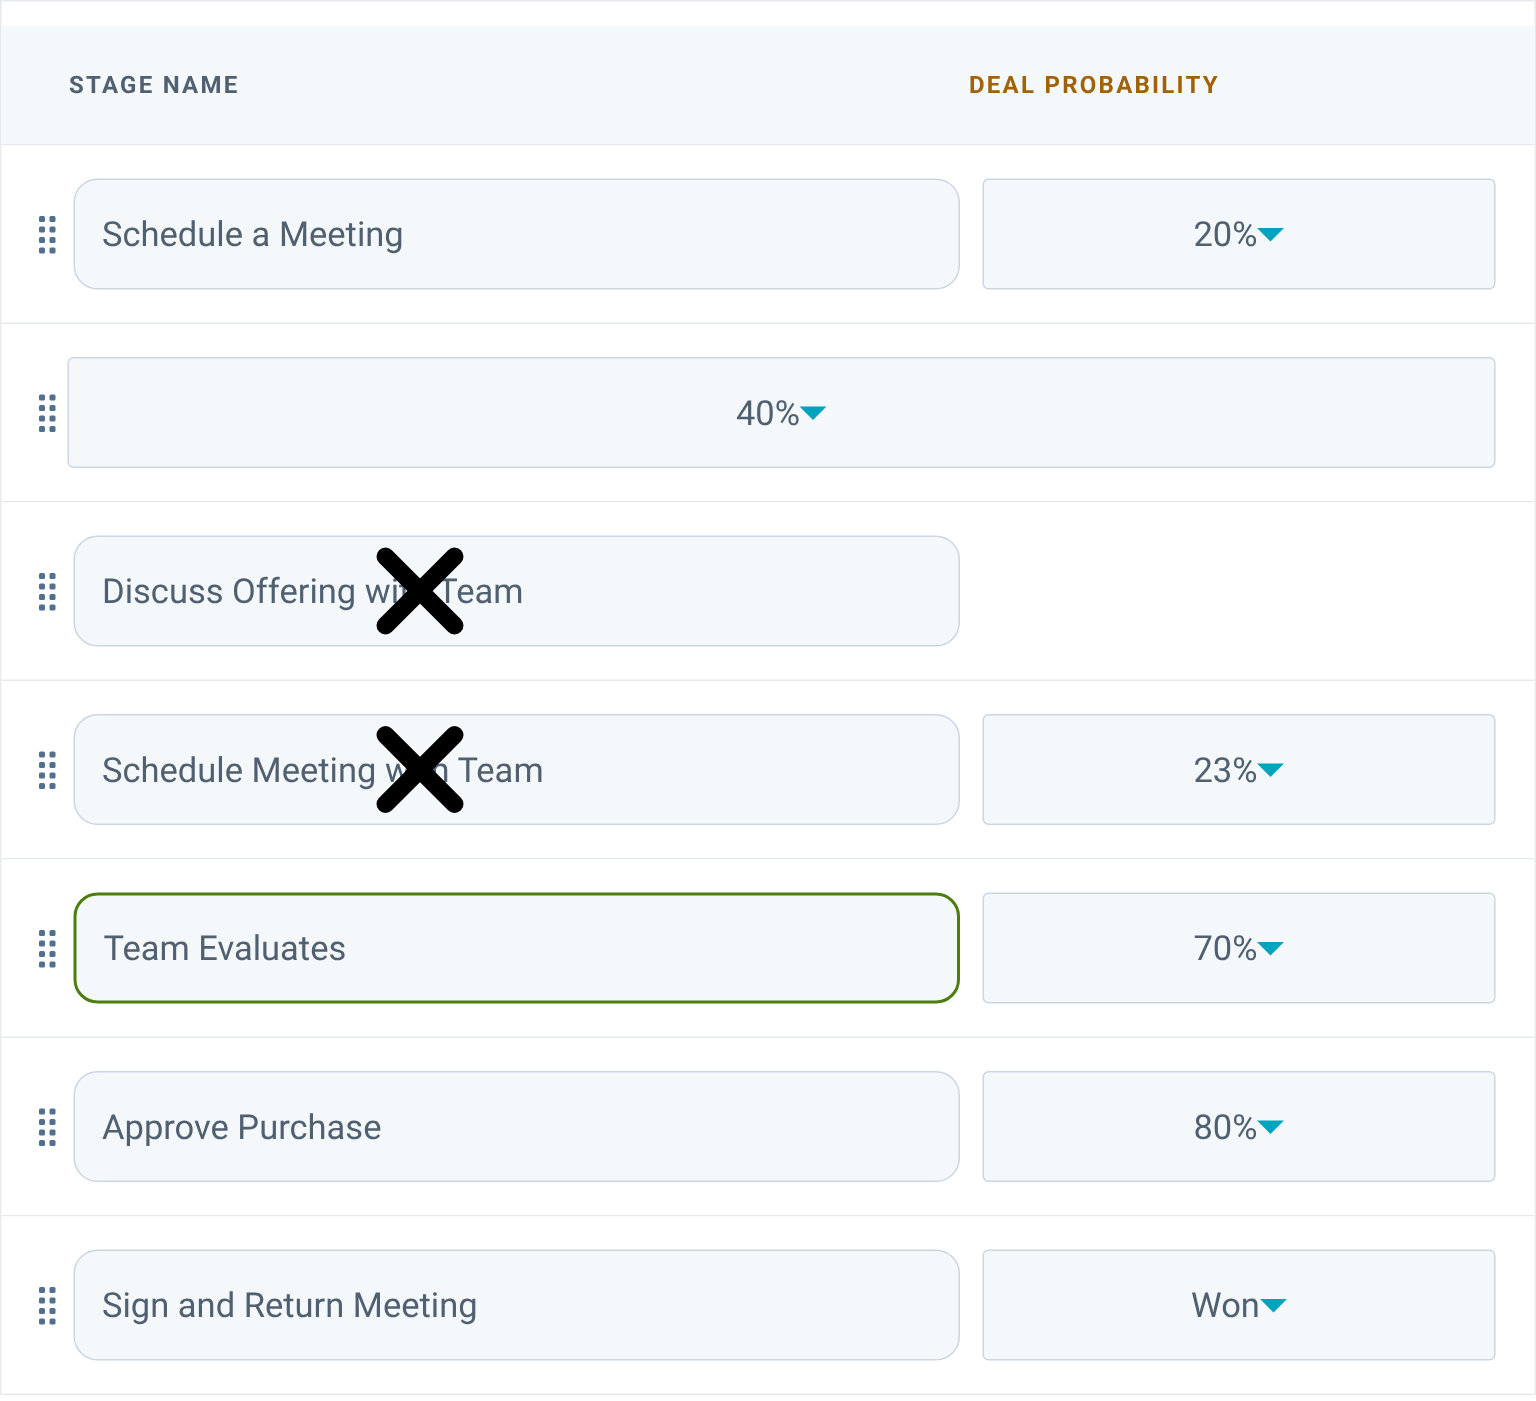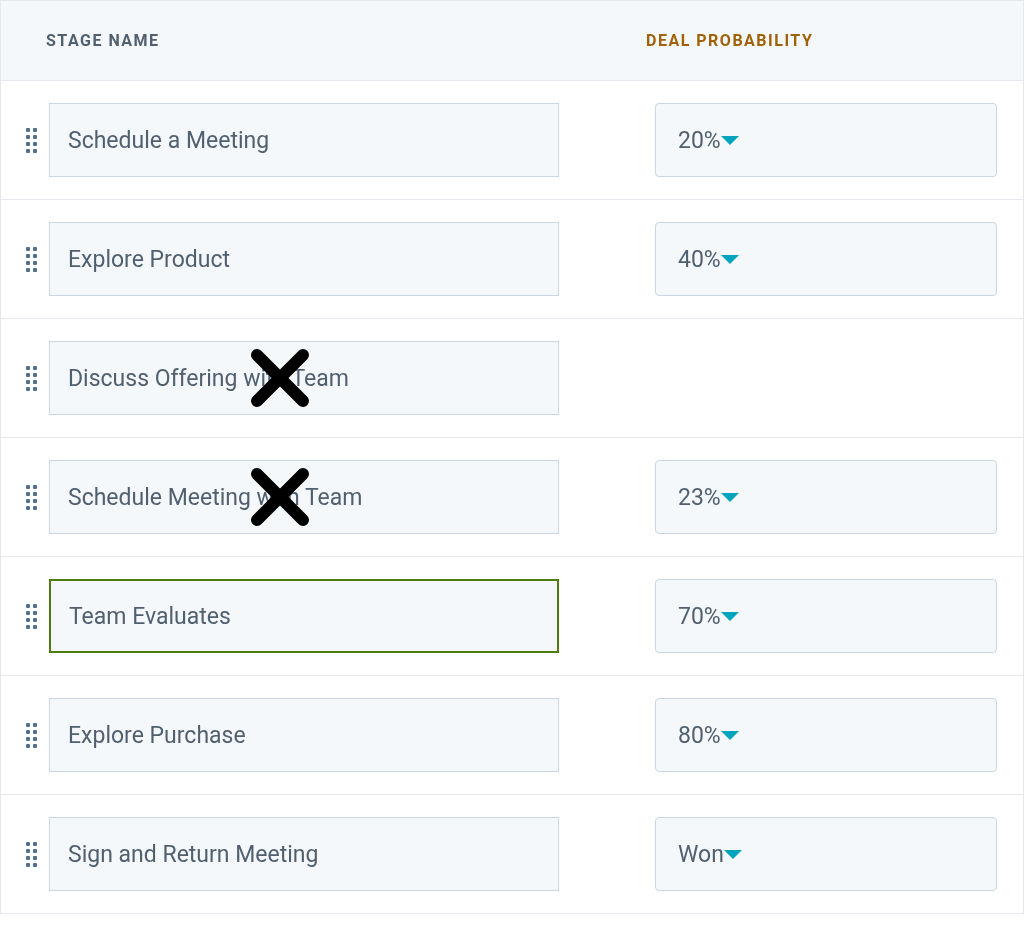--- a/index.html
+++ b/index.html
@@ -14,20 +14,21 @@
   .wrap {
     border: 1px solid #e5e9ed;
     border-bottom: none;
   }
   .header-row {
     display: flex;
     align-items: center;
     background: #f5f8fa;
     border-bottom: 1px solid #e5e9ed;
     padding: 30px 0 30px 45px;
+    margin-top: 16px;
   }
   .header-row .col-name {
     width: 600px;
     font-size: 16px;
     font-weight: 700;
     letter-spacing: 1.5px;
     color: #506070;
   }
   .header-row .col-prob {
     font-size: 16px;
@@ -58,25 +59,25 @@
   }
   .drag .dots span {
     width: 4px; height: 4px; background: #516f90; border-radius: 1px;
   }
   .name-cell {
     width: 610px;
     padding-left: 4px;
     position: relative;
   }
   .name-input {
-    width: 510px;
+    width: 591px;
     height: 74px;
     background: #f5f8fa;
     border: 1px solid #cbd6e2;
-    border-radius: 0;
+    border-radius: 16px;
     padding: 0 18px;
     display: flex;
     align-items: center;
     font-size: 23px;
     font-weight: 400;
     color: #506070;
   }
   .name-input.highlight {
     border: 2px solid #4d7c0f;
   }
@@ -90,21 +91,21 @@
     padding-right: 26px;
   }
   .select {
     width: 100%;
     height: 74px;
     background: #f5f8fa;
     border: 1px solid #cbd6e2;
     border-radius: 4px;
     display: flex;
     align-items: center;
-    justify-content: flex-start;
+    justify-content: center;
     padding: 0 22px;
     font-size: 23px;
     color: #506070;
     cursor: pointer;
   }
   .caret {
     width: 0; height: 0;
     border-left: 9px solid transparent;
     border-right: 9px solid transparent;
     border-top: 9px solid #00a4bd;
@@ -148,23 +149,20 @@
             <span></span>
             <span></span>
             <span></span>
             <span></span>
             <span></span>
             <span></span>
             <span></span>
             <span></span>
           </div>
         </div>
-        <div class="name-cell">
-          <div class="name-input">Explore Product</div>
-        </div>
         <div class="prob-cell">
           <div class="select">
             <span>40%</span>
             <span class="caret"></span>
           </div>
         </div>
       </div>
       <div class="row">
         <div class="drag">
           <div class="dots">
@@ -247,21 +245,21 @@
             <span></span>
             <span></span>
             <span></span>
             <span></span>
             <span></span>
             <span></span>
             <span></span>
           </div>
         </div>
         <div class="name-cell">
-          <div class="name-input">Explore Purchase</div>
+          <div class="name-input">Approve Purchase</div>
         </div>
         <div class="prob-cell">
           <div class="select">
             <span>80%</span>
             <span class="caret"></span>
           </div>
         </div>
       </div>
       <div class="row">
         <div class="drag">

